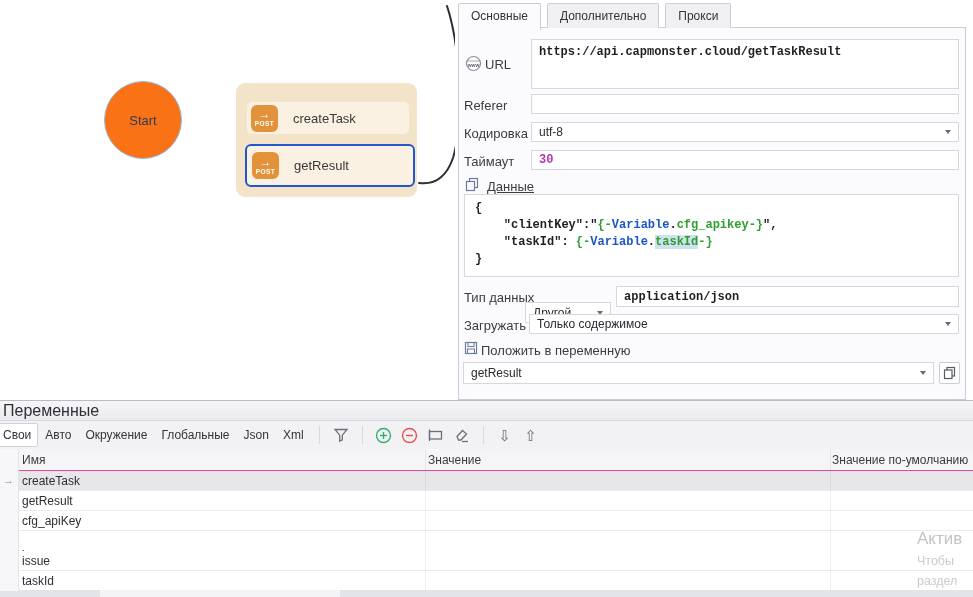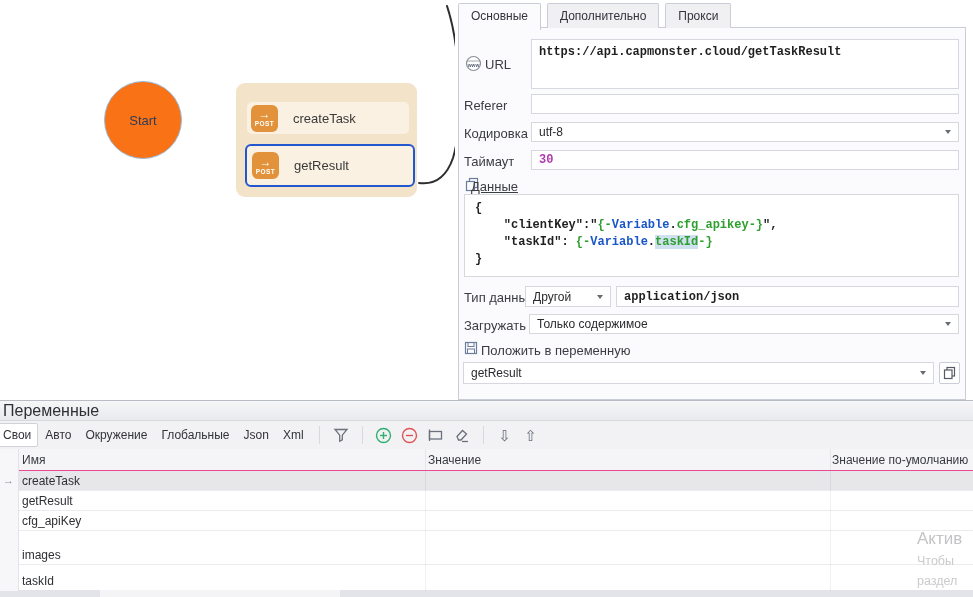--- a/index.html
+++ b/index.html
@@ -143,25 +143,25 @@
       <div class="fld mono" style="left:72px;top:122px;width:428px;height:20px;">
         <span class="timeout-val">30</span>
       </div>
 
       <span class="icon16" style="position:absolute;left:6px;top:149px;">
         <svg width="14" height="15" viewBox="0 0 14 15">
           <rect x="4.5" y="1.5" width="8" height="9" fill="none" stroke="#6a7d9c" stroke-width="1.2"></rect>
           <rect x="1.5" y="4.5" width="8" height="9" fill="#fbfbfd" stroke="#6a7d9c" stroke-width="1.2"></rect>
         </svg>
       </span>
-      <div class="plabel" style="left:12px;top:151px;text-decoration:underline;">Данные</div>
+      <div class="plabel" style="left:28px;top:151px;text-decoration:underline;">Данные</div>
       <div class="code-box" style="left:5px;top:166px;width:495px;height:83px;"><div class="code-line"><span class="tok-plain">{</span></div><div class="code-line"><span class="tok-plain">    "clientKey":"</span><span class="tok-brace">{-</span><span class="tok-var">Variable</span><span class="tok-plain">.</span><span class="tok-name">cfg_apikey</span><span class="tok-brace">-}</span><span class="tok-plain">",</span></div><div class="code-line"><span class="tok-plain">    "taskId": </span><span class="tok-brace">{-</span><span class="tok-var">Variable</span><span class="tok-plain">.</span><span class="tok-name-hl">taskId</span><span class="tok-brace">-}</span></div><div class="code-line"><span class="tok-plain">}</span></div></div>
 
       <div class="plabel" style="left:5px;top:262px;">Тип данных</div>
-      <div class="fld" style="left:66px;top:258px;width:86px;height:21px;">
+      <div class="fld" style="left:66px;top:274px;width:86px;height:21px;">
         <span>Другой</span>
         <span class="caret"></span>
       </div>
       <div class="fld mono" style="left:157px;top:258px;width:343px;height:21px;">application/json</div>
 
       <div class="plabel" style="left:5px;top:290px;">Загружать</div>
       <div class="fld" style="left:70px;top:286px;width:430px;height:20px;">
         <span>Только содержимое</span>
         <span class="caret"></span>
       </div>
@@ -250,20 +250,23 @@
       </div>
       <div class="vt-row" style="top:42px;">
         <span class="cname">getResult</span>
       </div>
       <div class="vt-row" style="top:62px;">
         <span class="cname">cfg_apiKey</span>
       </div>
       <div class="vt-row" style="top:96px;">
         <span class="cname">images</span>
       </div>
+      <div class="vt-row" style="top:102px;">
+        <span class="cname">issue</span>
+      </div>
       <div class="vt-row" style="top:122px;">
         <span class="cname">taskId</span>
       </div>
 
       <div class="col-sep" style="left:425px;"></div>
       <div class="col-sep" style="left:830px;"></div>
       <div class="gutter"></div>
       <div class="row-arrow">→</div>
     </div>
 

